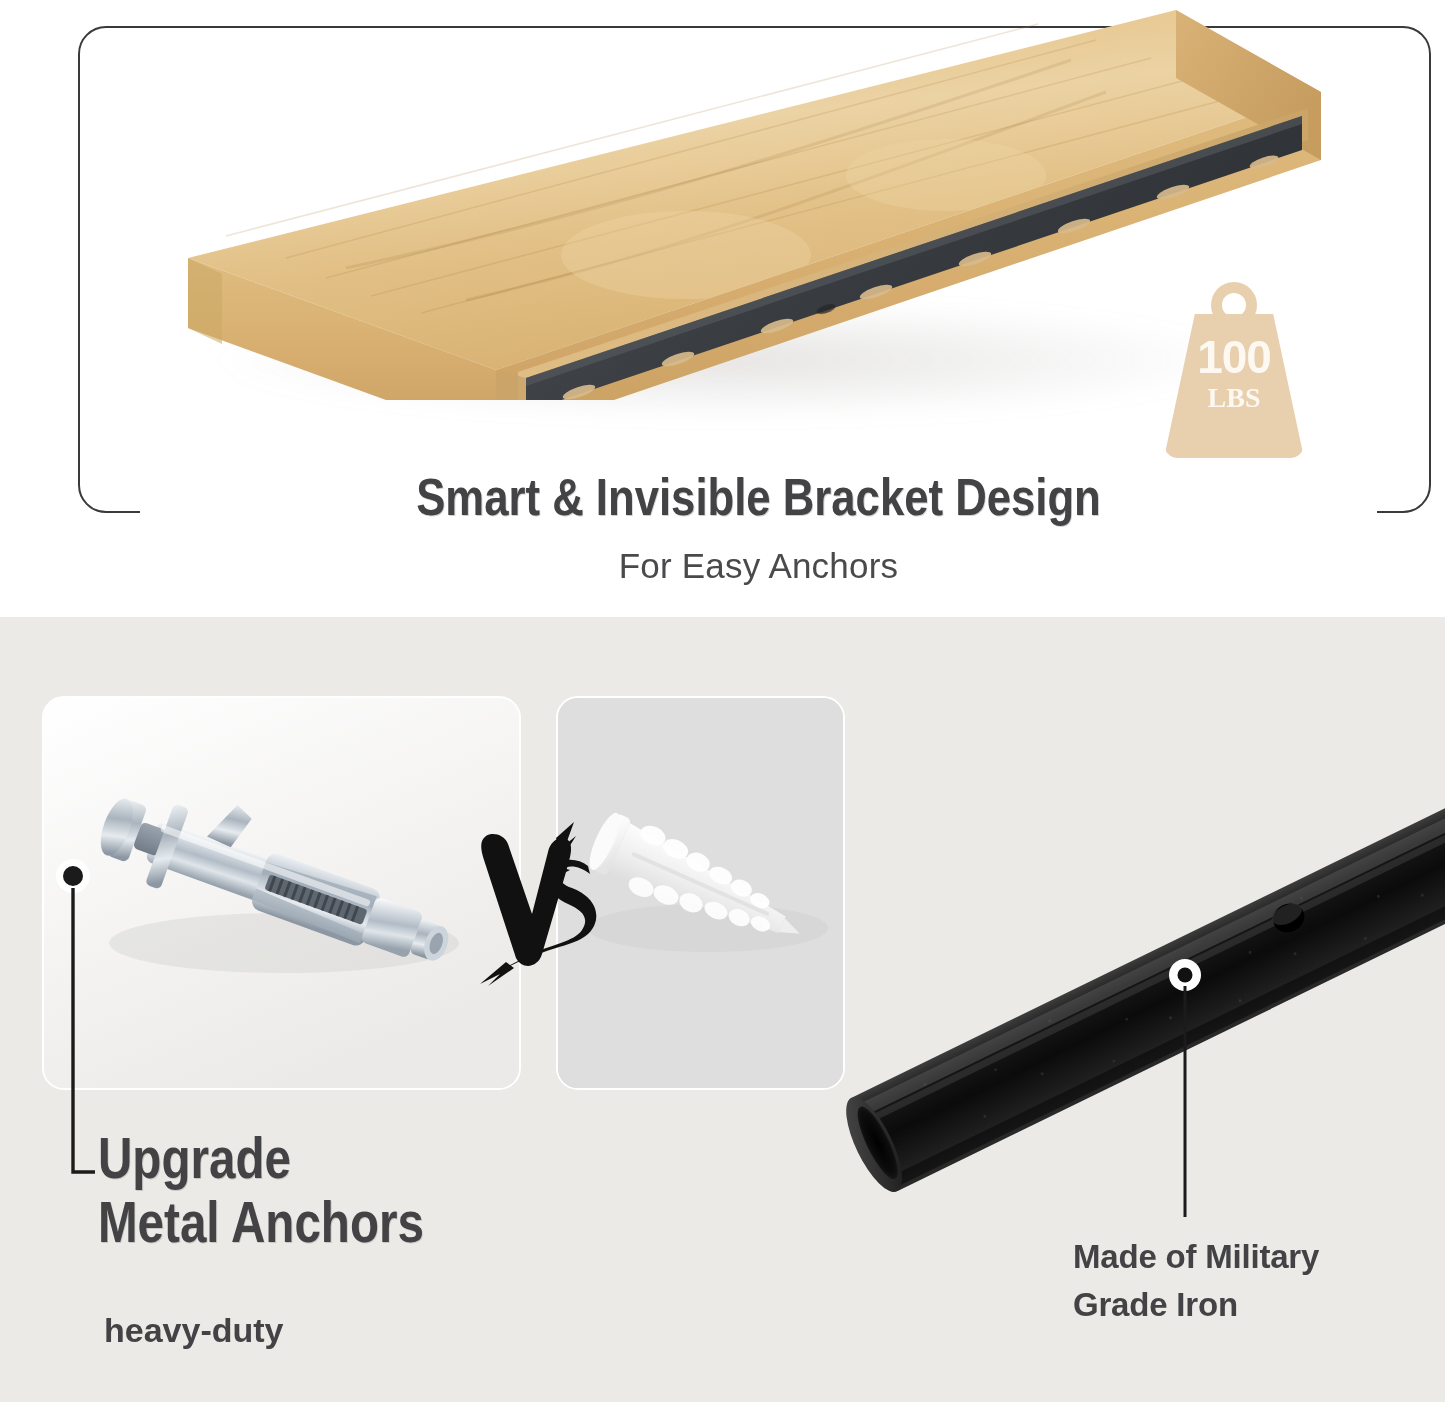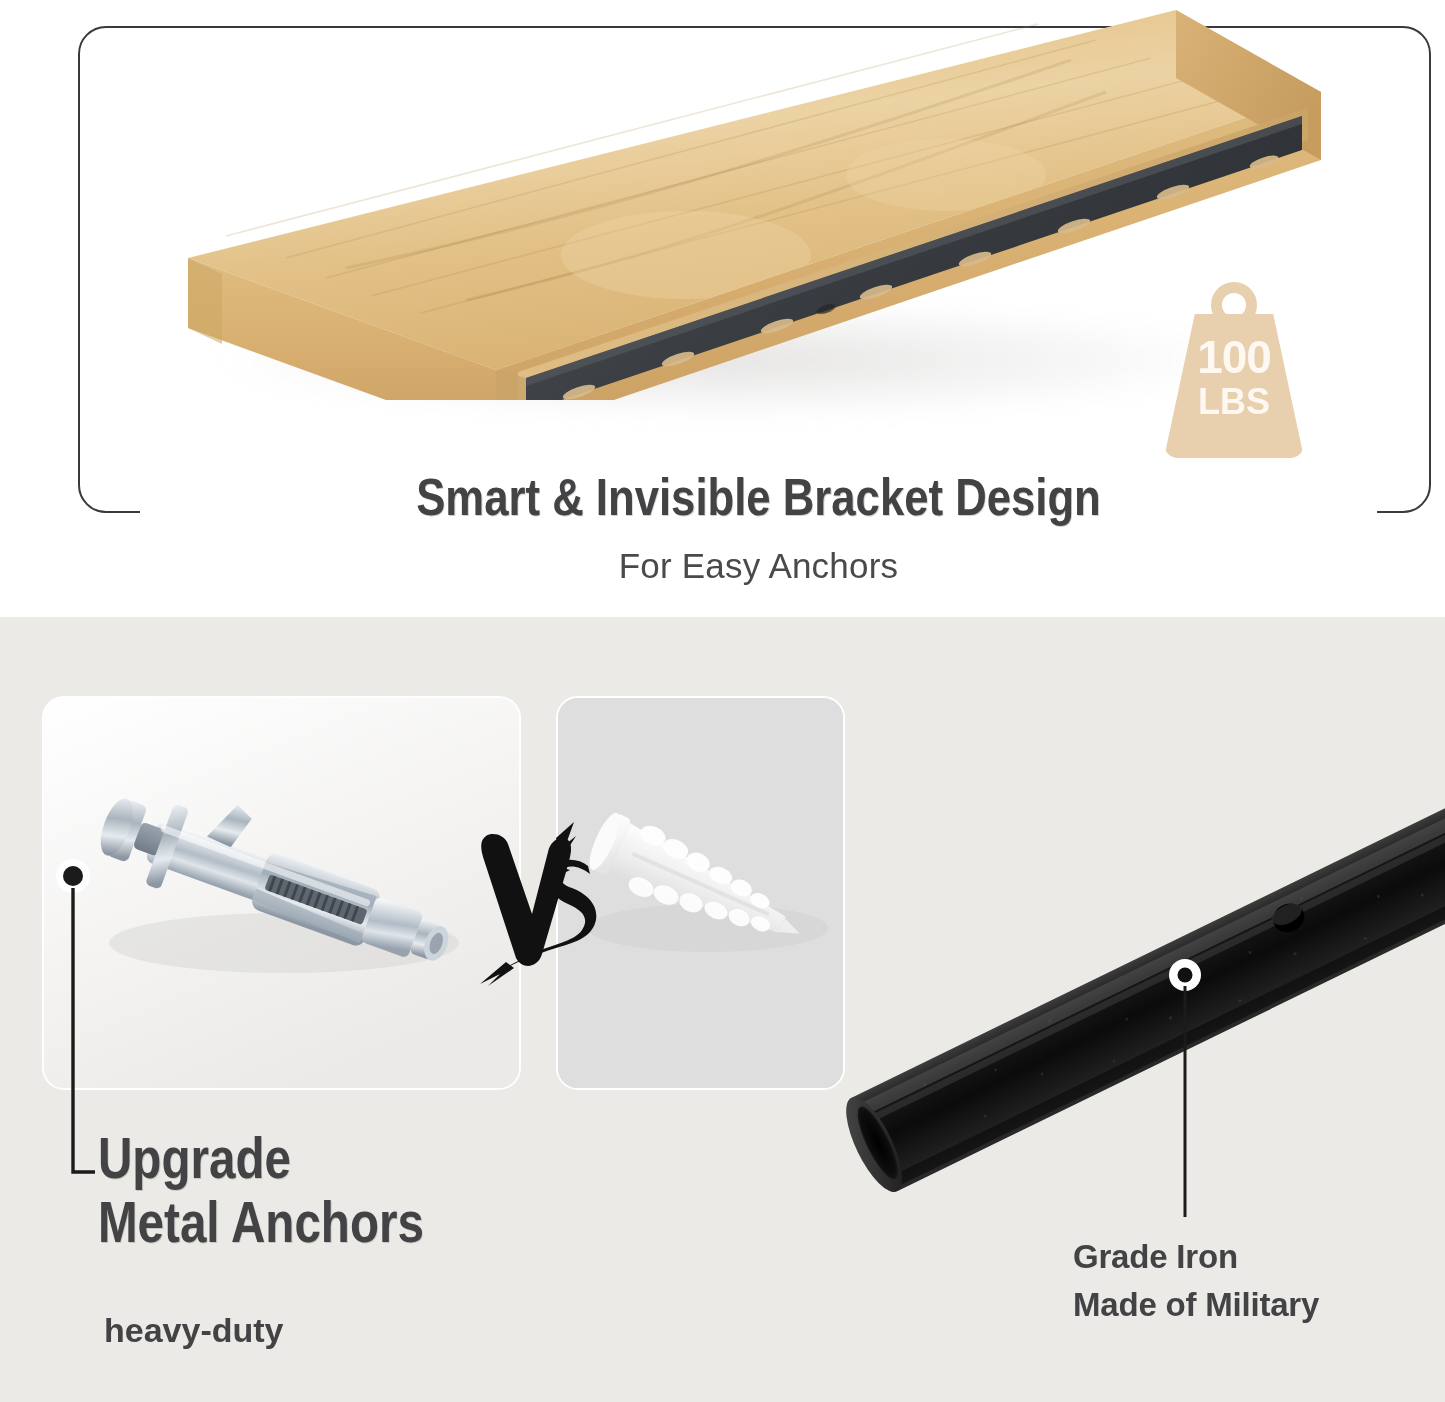--- a/index.html
+++ b/index.html
@@ -91,23 +91,24 @@
     color: #fdf8f1;
     font-weight: bold;
     line-height: 1;
   }
   .badge-num {
     font-size: 46px;
     letter-spacing: -1px;
     display: block;
   }
   .badge-unit {
-    font-size: 36px;
+    font-size: 28px;
     display: block;
     margin-top: 4px;
+    font-family: Liberation Serif, serif;
   }
 
   
   #headline-band {
     position: absolute;
     left: 0; top: 466px;
     width: 1262px;
     height: 72px;
   }
   #headline {
@@ -569,17 +570,17 @@
     </svg>
   </div>
 
   <div id="metal-text">
     <div class="big-cond">Upgrade</div>
     <div class="big-cond">Metal Anchors</div>
   </div>
   <div id="metal-sub">heavy-duty</div>
 
   <div id="iron-text">
+    <div>Made of Military</div>
     <div>Grade Iron</div>
-    <div>Made of Military</div>
   </div>
 
 </div>
 
 </body></html>

